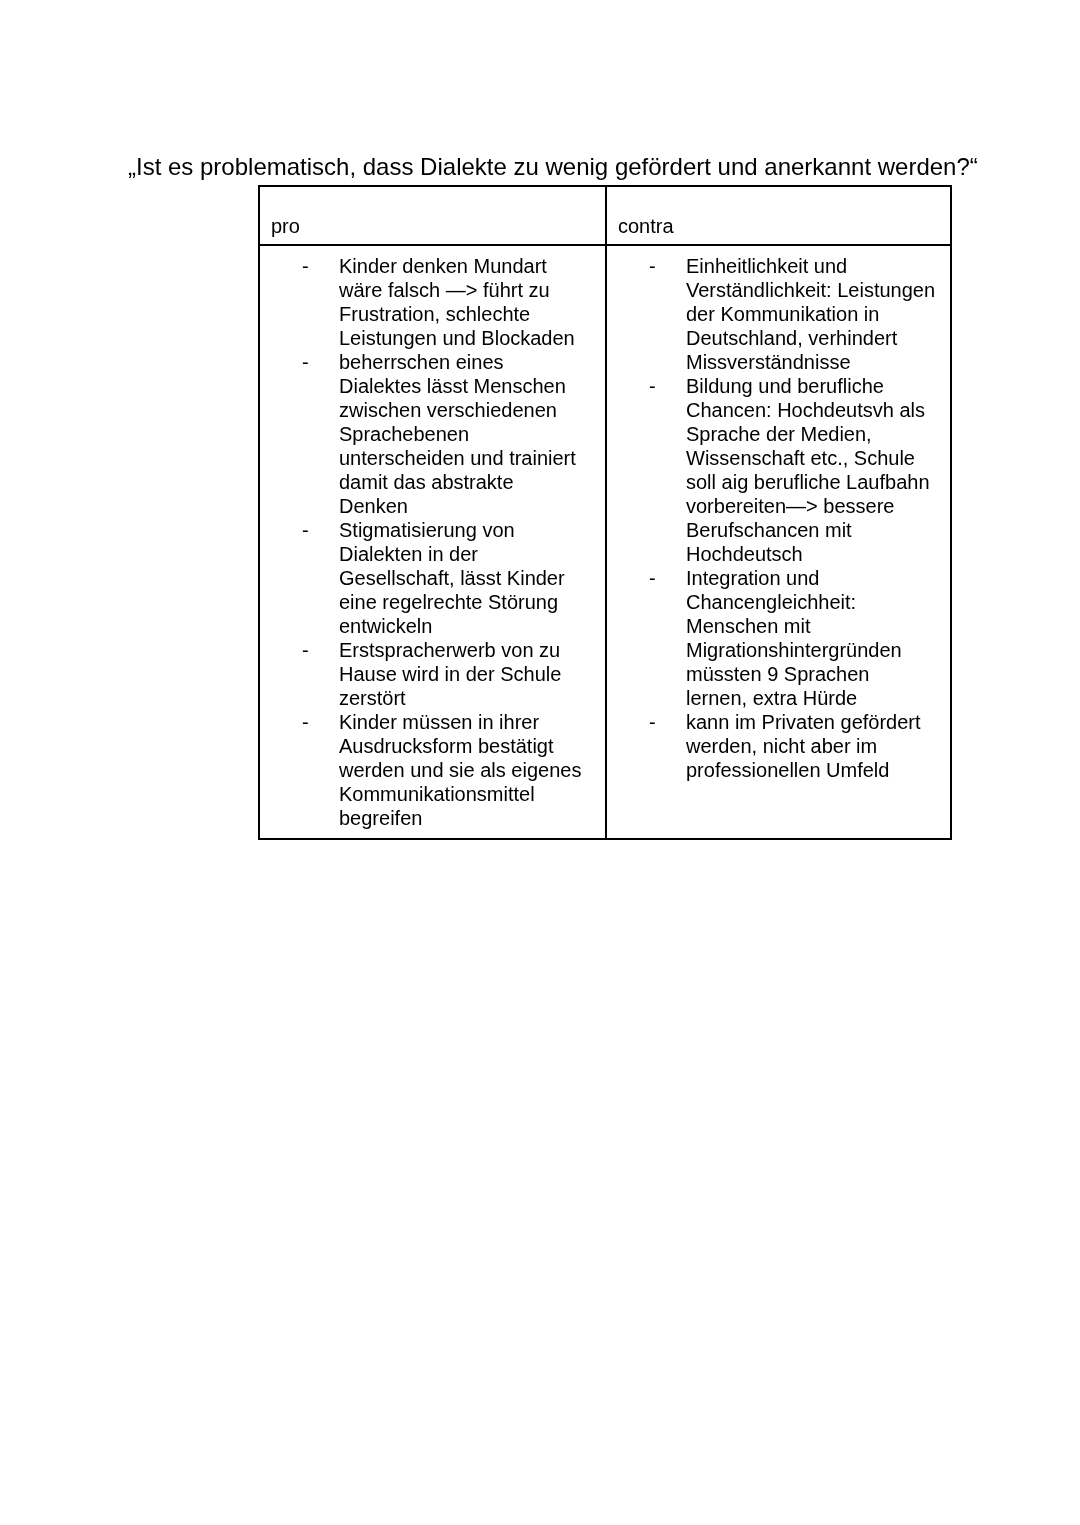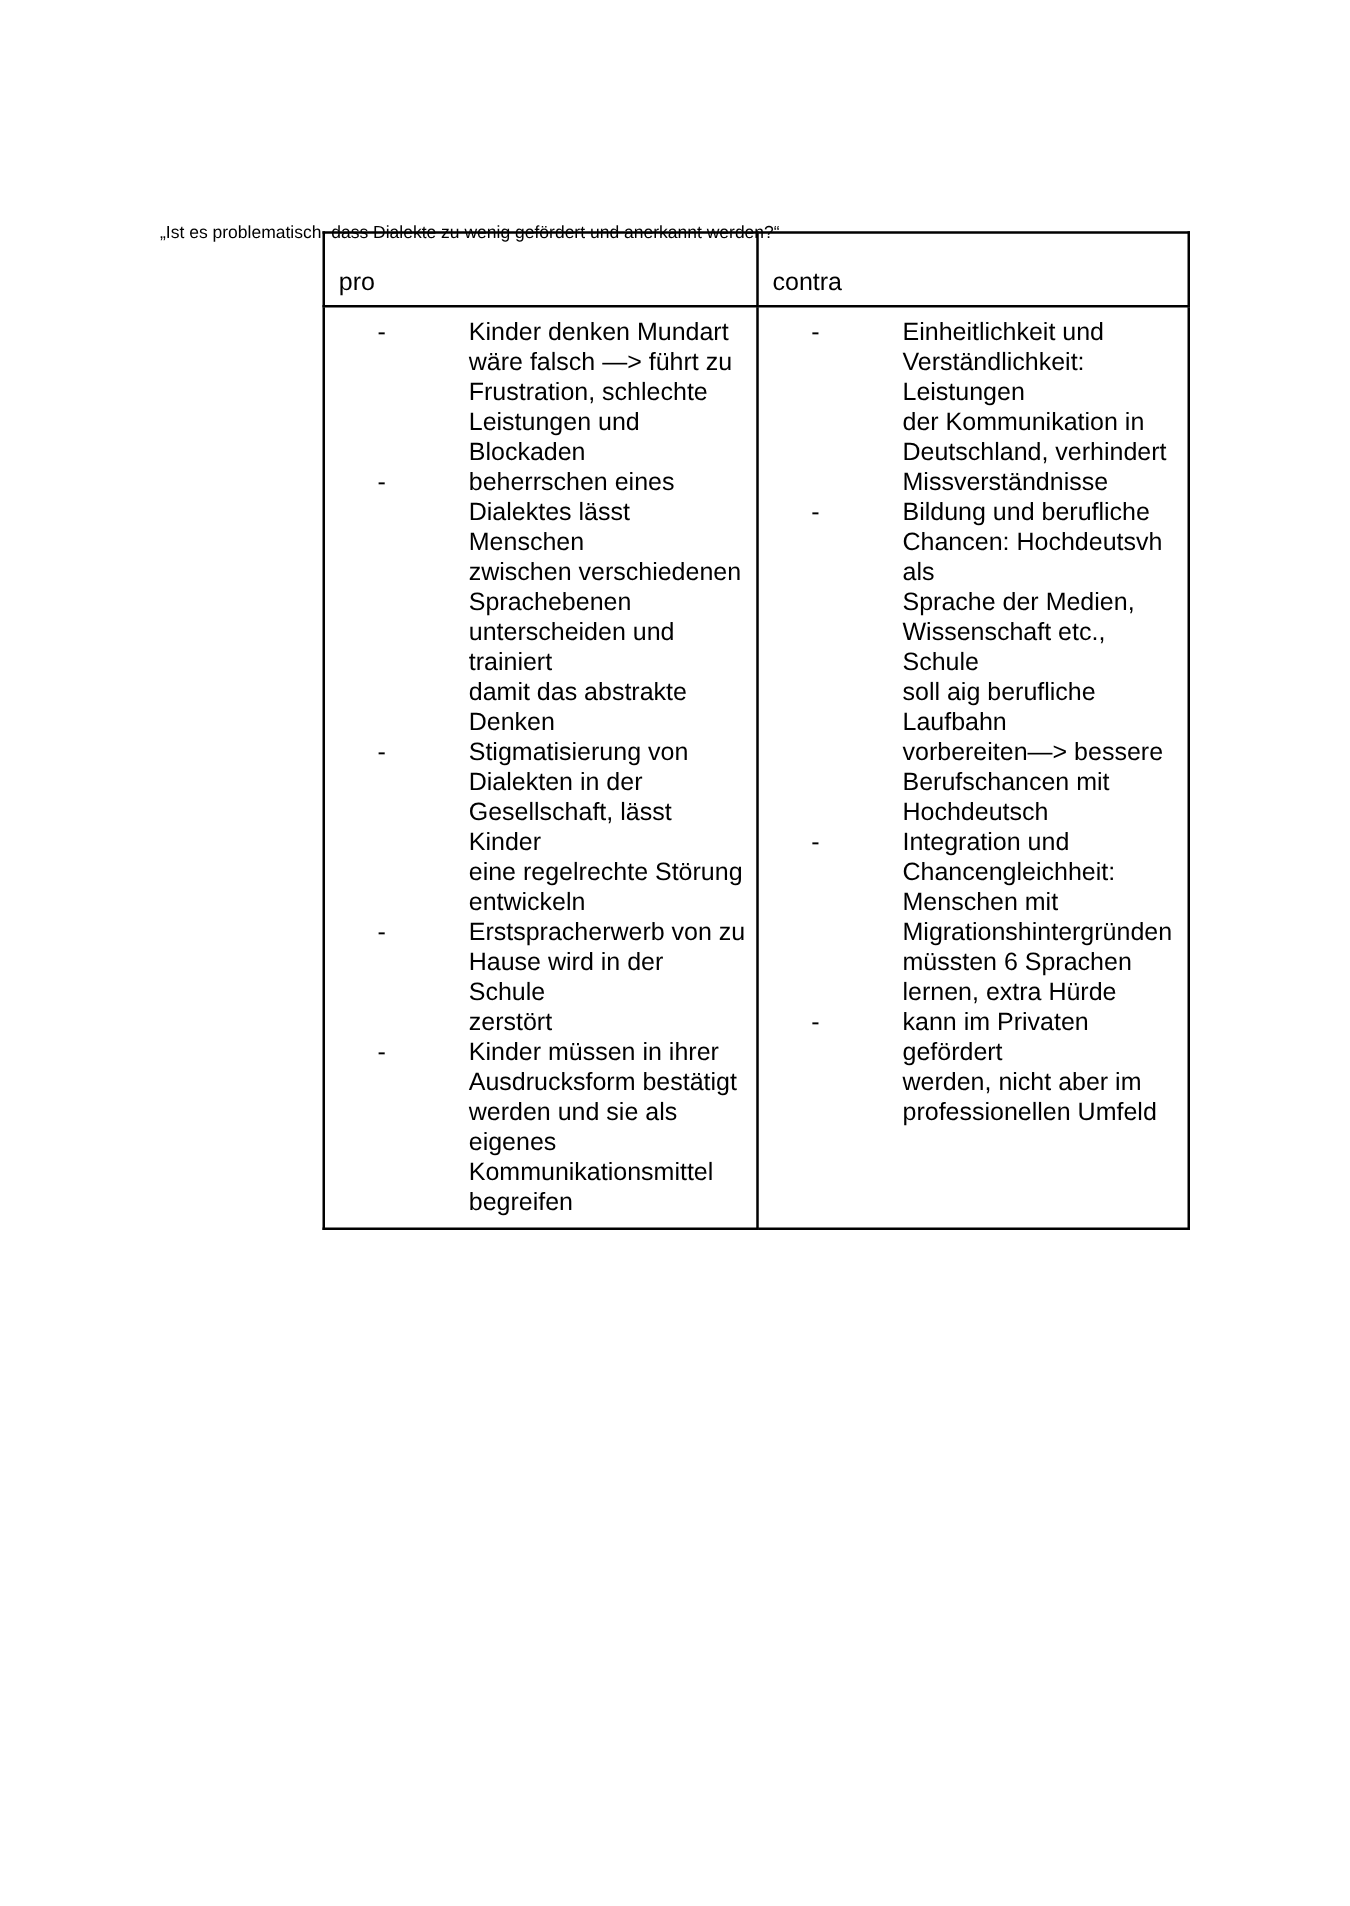--- a/index.html
+++ b/index.html
@@ -9,24 +9,23 @@
     height: 1525px;
     position: relative;
     font-family: "Liberation Sans", "DejaVu Sans", sans-serif;
     color: #000000;
     overflow: hidden;
   }
   .doc-title {
     position: absolute;
     left: 128px;
     top: 155px;
-    font-size: 14px;
+    font-size: 24px;
     line-height: 24px;
     white-space: nowrap;
-    margin-top: 18px;
   }
   .pc-table {
     position: absolute;
     left: 258px;
     top: 185px;
     width: 692px;
     border-collapse: collapse;
     table-layout: fixed;
   }
   .pc-table th, .pc-table td {
@@ -56,21 +55,20 @@
     display: flex;
     align-items: flex-start;
   }
   ul.arg-list .marker {
     flex: 0 0 37px;
     width: 37px;
   }
   ul.arg-list .txt {
     flex: 1 1 auto;
     white-space: pre-line;
-    margin-left: 36px;
   }
 </style>
 </head>
 <body>
 
 <div class="doc-title">„Ist es problematisch, dass Dialekte zu wenig gefördert und anerkannt werden?“</div>
 
 <table class="pc-table">
   <thead>
     <tr>
@@ -143,21 +141,21 @@
 vorbereiten—&gt; bessere
 Berufschancen mit
 Hochdeutsch</span>
             </li>
             <li>
               <span class="marker">-</span>
               <span class="txt">Integration und
 Chancengleichheit:
 Menschen mit
 Migrationshintergründen
-müssten 6 Sprachen
+müssten 9 Sprachen
 lernen, extra Hürde</span>
             </li>
             <li>
               <span class="marker">-</span>
               <span class="txt">kann im Privaten gefördert
 werden, nicht aber im
 professionellen Umfeld</span>
             </li>
           </ul>
       </td>

